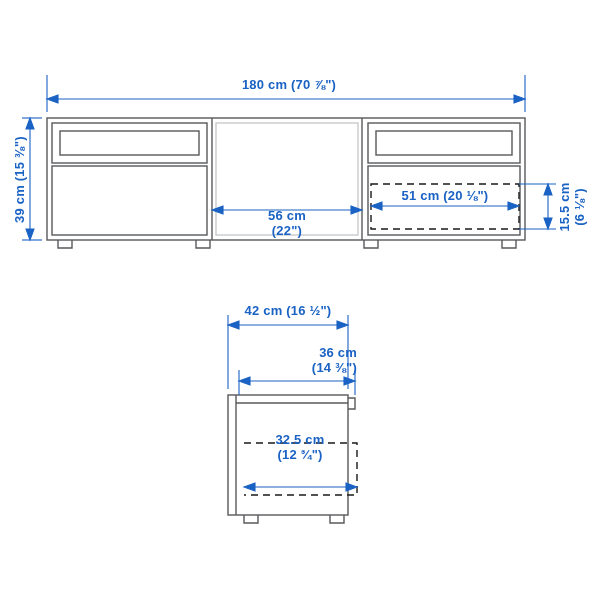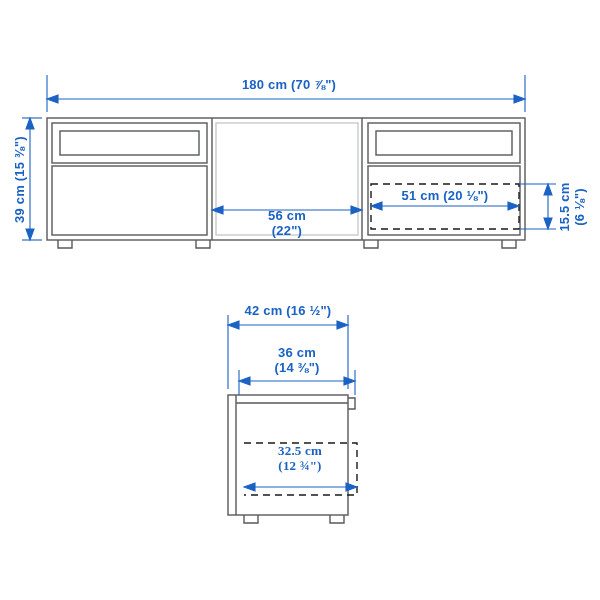--- a/index.html
+++ b/index.html
@@ -144,23 +144,23 @@
 
   <div class="dim-label" style="left:375px; top:188px; width:140px;">51 cm (20 ⅛")</div>
 
   <div class="dim-label rot-left" style="left:517px; top:192px; width:110px;">
     <div>15.5 cm</div>
     <div>(6 ⅛")</div>
   </div>
 
   <div class="dim-label" style="left:228px; top:303px; width:120px;">42 cm (16 ½")</div>
 
-  <div class="dim-label" style="left:237px; top:345px; width:120px;">
+  <div class="dim-label" style="left:237px; top:345px; width:120px;text-align:right;">
     <div>36 cm</div>
     <div>(14 ⅜")</div>
   </div>
 
-  <div class="dim-label" style="left:240px; top:443px; width:120px;font-family:Liberation Serif, serif;">
+  <div class="dim-label" style="left:240px; top:432px; width:120px;">
     <div>32.5 cm</div>
     <div>(12 ¾")</div>
   </div>
 
 </div>
 
 </body></html>

